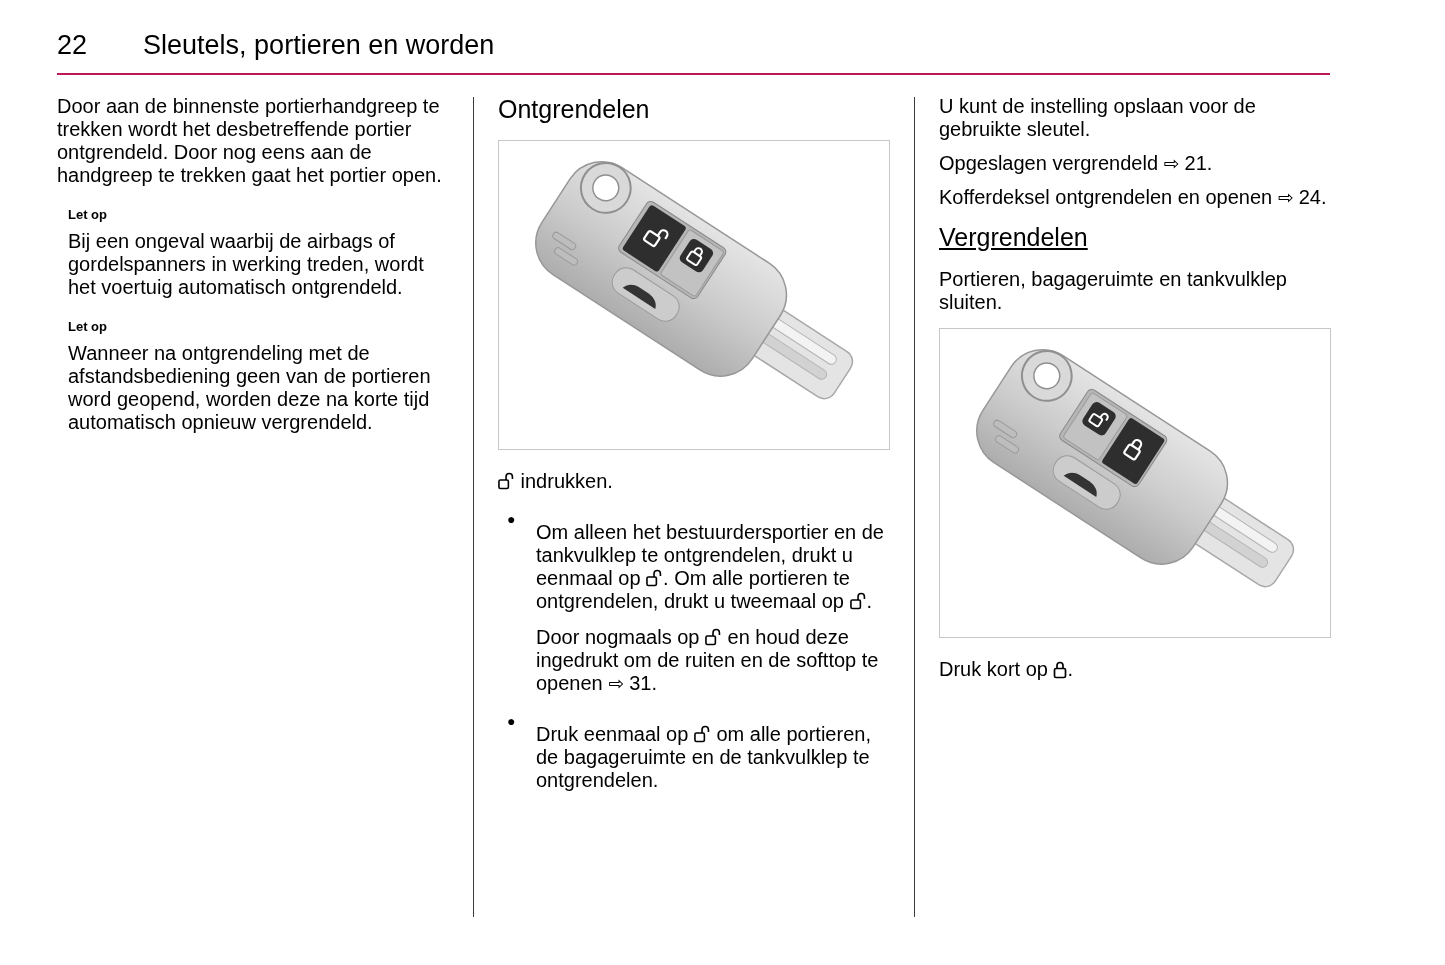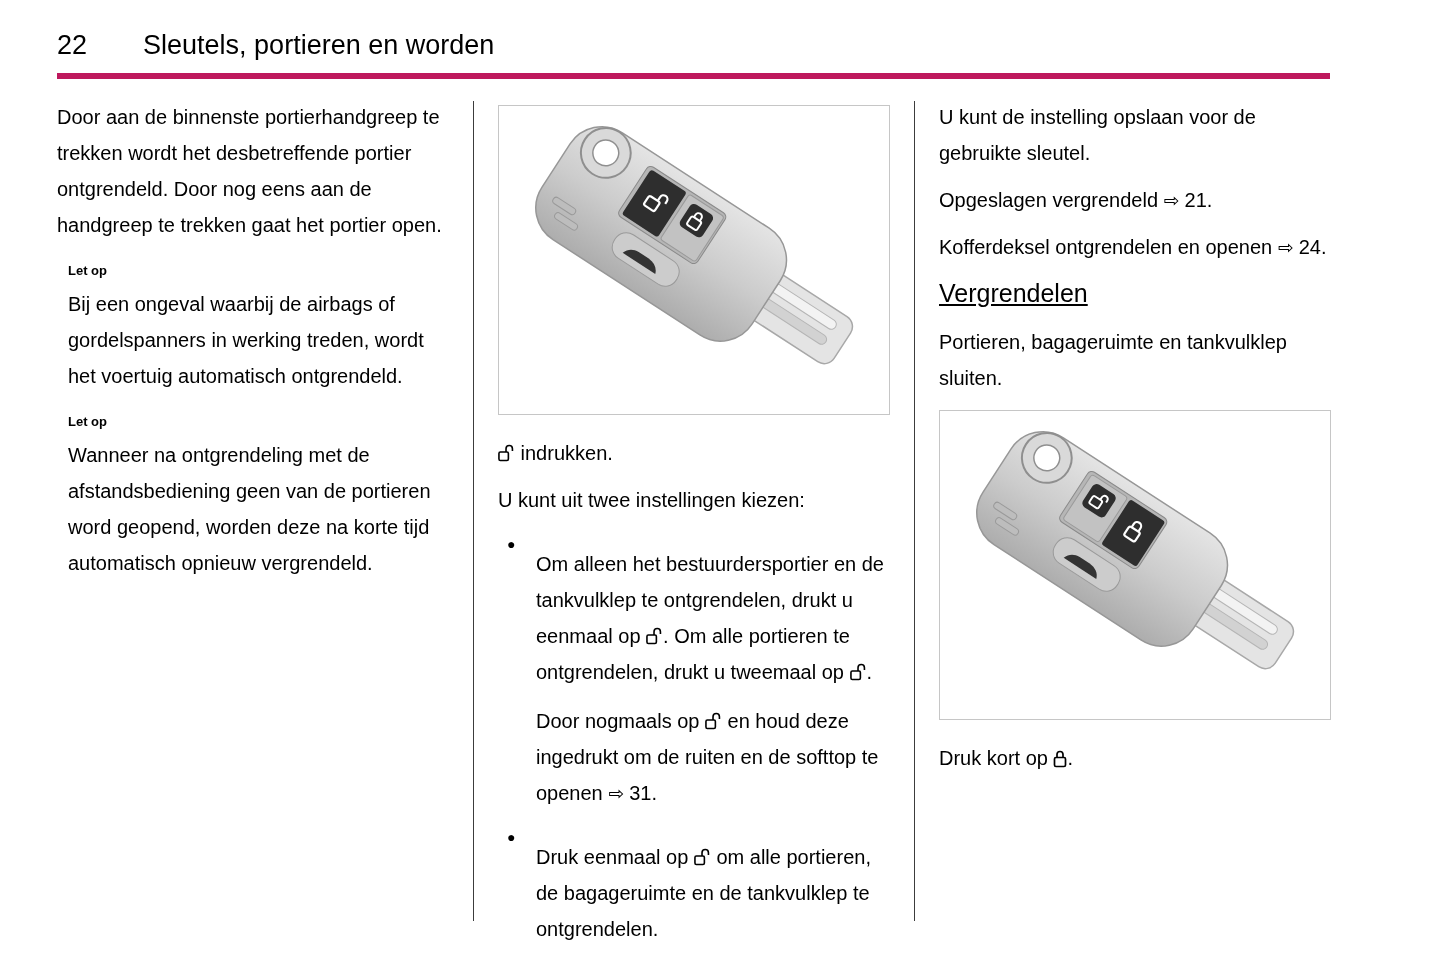--- a/index.html
+++ b/index.html
@@ -3,30 +3,30 @@
 <meta charset="utf-8">
 <style>
   html, body { margin: 0; padding: 0; }
   body {
     width: 1445px; height: 965px; background: #ffffff; color: #000000;
     font-family: "Liberation Sans", "DejaVu Sans", sans-serif;
     -webkit-font-smoothing: antialiased;
   }
   .page { box-sizing: border-box; width: 1445px; height: 965px; padding: 30px 115px 0 57px; overflow: hidden; }
 
-  .header { display: flex; align-items: baseline; gap: 56px; padding-bottom: 12px; border-bottom: 6px solid #be185d; }
+  .header { display: flex; align-items: baseline; gap: 56px; padding-bottom: 12px; border-bottom: 2px solid #be185d; }
   .page-number { font-size: 27px; }
   .page-title  { font-size: 27px; }
 
   .columns { display: flex; margin-top: 20px; min-height: 852px; }
   .col { width: 392px; flex: none; }
   .divider { width: 1px; background: #3c3c3c; margin: 2px 24px 30px 24px; flex: none; }
 
   .section-heading { font-size: 25px; font-weight: 400; margin: 0 0 16px 0; }
-  .body-text { font-size: 20px; line-height: 36px; margin: 0; }
+  .body-text { font-size: 20px; line-height: 23px; margin: 0; }
   .mt { margin-top: 11px; }
 
   .note { margin: 14px 0 0 11px; }
   .note-title { font-size: 13px; font-weight: 700; line-height: 27px; margin-bottom: 2px; }
 
   .figure {
     box-sizing: border-box; width: 392px; height: 310px;
     border: 1px solid #c6c6c6; background: #fff; margin: 6px 0 20px 0; padding: 0;
   }
   .figure svg { width: 100%; height: 100%; display: block; }
@@ -69,20 +69,21 @@
 
       <div class="note">
         <div class="note-title">Let op</div>
         <p class="body-text">Wanneer na ontgrendeling met de afstandsbediening geen van de portieren word geopend, worden deze na korte tijd automatisch opnieuw vergrendeld.</p>
       </div>
     </section>
 
     <div class="divider"></div>
 
     <section class="col col2">
+      <h2 class="section-heading">Ontgrendelen</h2>
 
       <figure class="figure">
         <svg viewBox="0 0 392 308">
           <defs>
             <linearGradient id="bodyGrad1" x1="0" y1="0" x2="0" y2="1">
               <stop offset="0" stop-color="#e4e4e4"></stop>
                 <stop offset="0.5" stop-color="#cccccc"></stop>
                 <stop offset="1" stop-color="#adadad"></stop>
             </linearGradient>
           </defs>
@@ -111,21 +112,20 @@
             <path d="M132 187 c2 -6 7 -9 13 -9.5 l12 0 c7 0.5 12 3.5 14 9.5 z" fill="#333333"></path>
           </g>
         </svg>
       </figure>
 
       <p class="body-text"><span class="inline-icon icon-unlock"><svg viewBox="0 0 18 19">
               <rect x="1" y="8.5" width="10" height="9" rx="1.5" fill="none" stroke="#000" stroke-width="1.7"></rect>
               <path d="M8.5 8.5 V5 a3.4 3.4 0 0 1 6.8 0 v2.5" fill="none" stroke="#000" stroke-width="1.7"></path>
             </svg></span><span> indrukken.</span></p>
 
-      <p class="body-text mt">U kunt uit twee instellingen kiezen:</p>
 
       <div class="bullet-item">
         <span class="bullet-marker">●</span>
         <div class="bullet-body">
           <p class="body-text"><span>Om alleen het bestuurdersportier en de tankvulklep te ontgrendelen, drukt u eenmaal op </span><span class="inline-icon icon-unlock"><svg viewBox="0 0 18 19">
                   <rect x="1" y="8.5" width="10" height="9" rx="1.5" fill="none" stroke="#000" stroke-width="1.7"></rect>
                   <path d="M8.5 8.5 V5 a3.4 3.4 0 0 1 6.8 0 v2.5" fill="none" stroke="#000" stroke-width="1.7"></path>
                 </svg></span><span>. Om alle portieren te ontgrendelen, drukt u tweemaal op </span><span class="inline-icon icon-unlock"><svg viewBox="0 0 18 19">
                   <rect x="1" y="8.5" width="10" height="9" rx="1.5" fill="none" stroke="#000" stroke-width="1.7"></rect>
                   <path d="M8.5 8.5 V5 a3.4 3.4 0 0 1 6.8 0 v2.5" fill="none" stroke="#000" stroke-width="1.7"></path>

